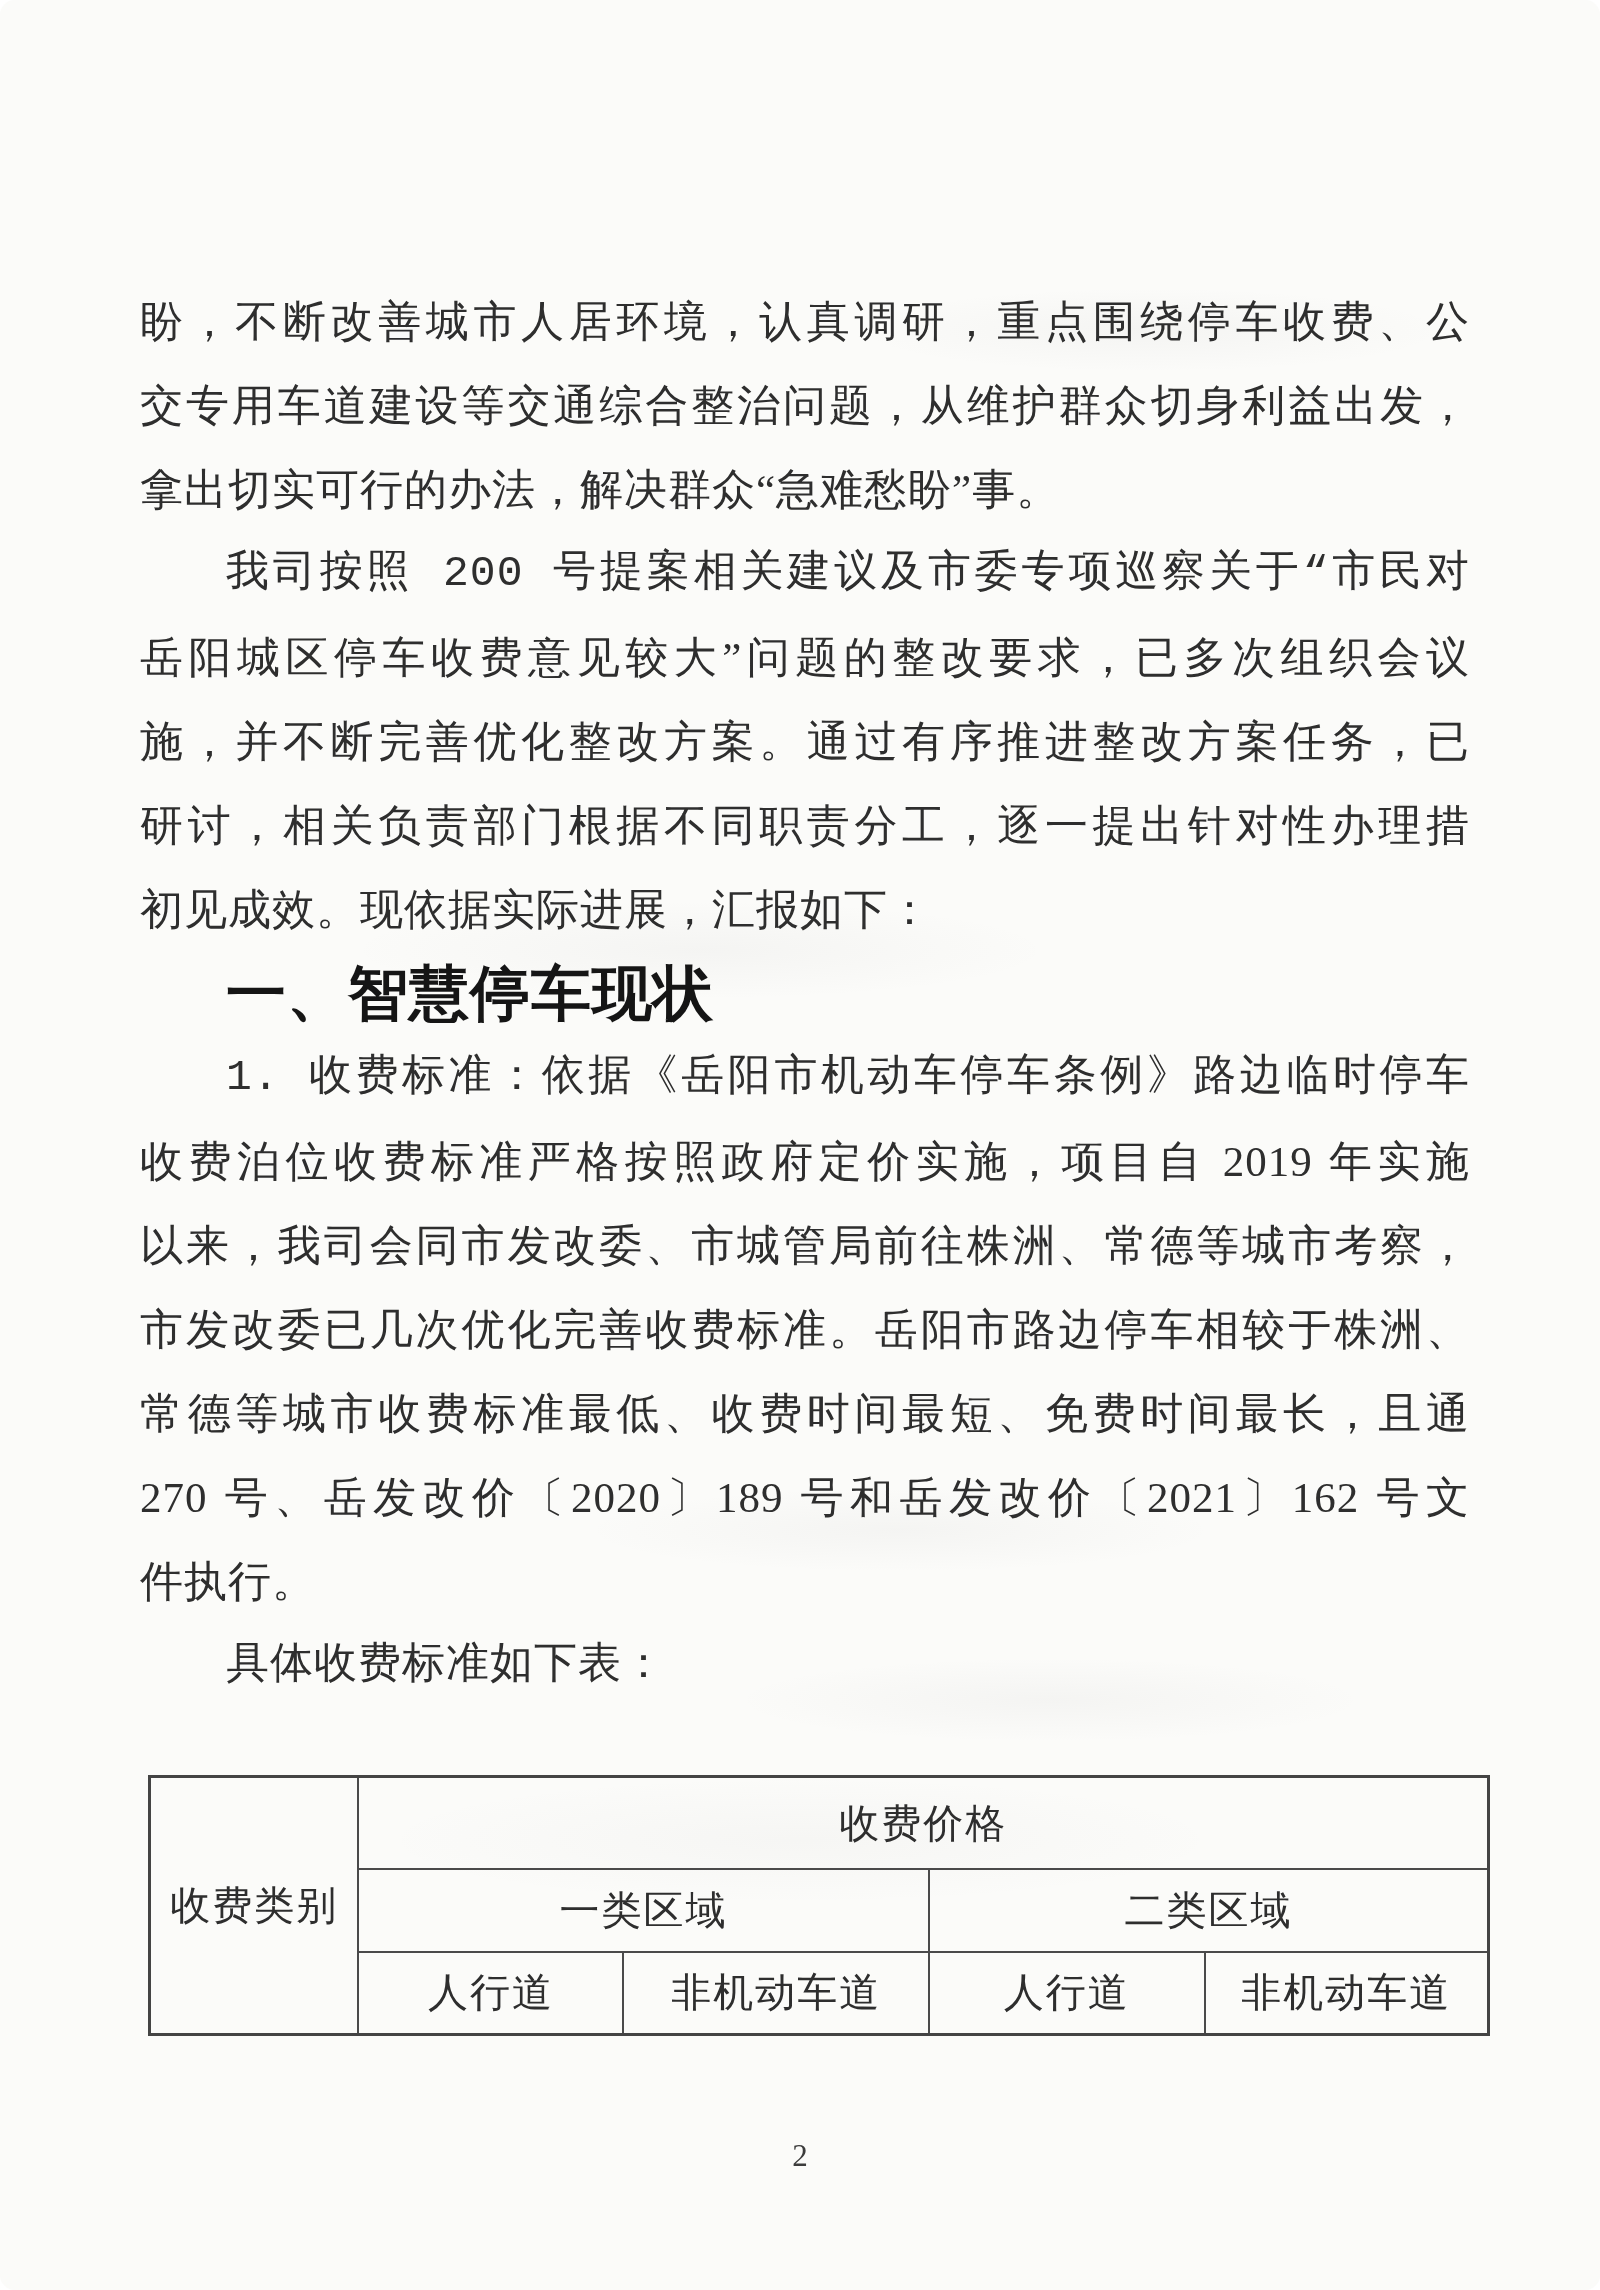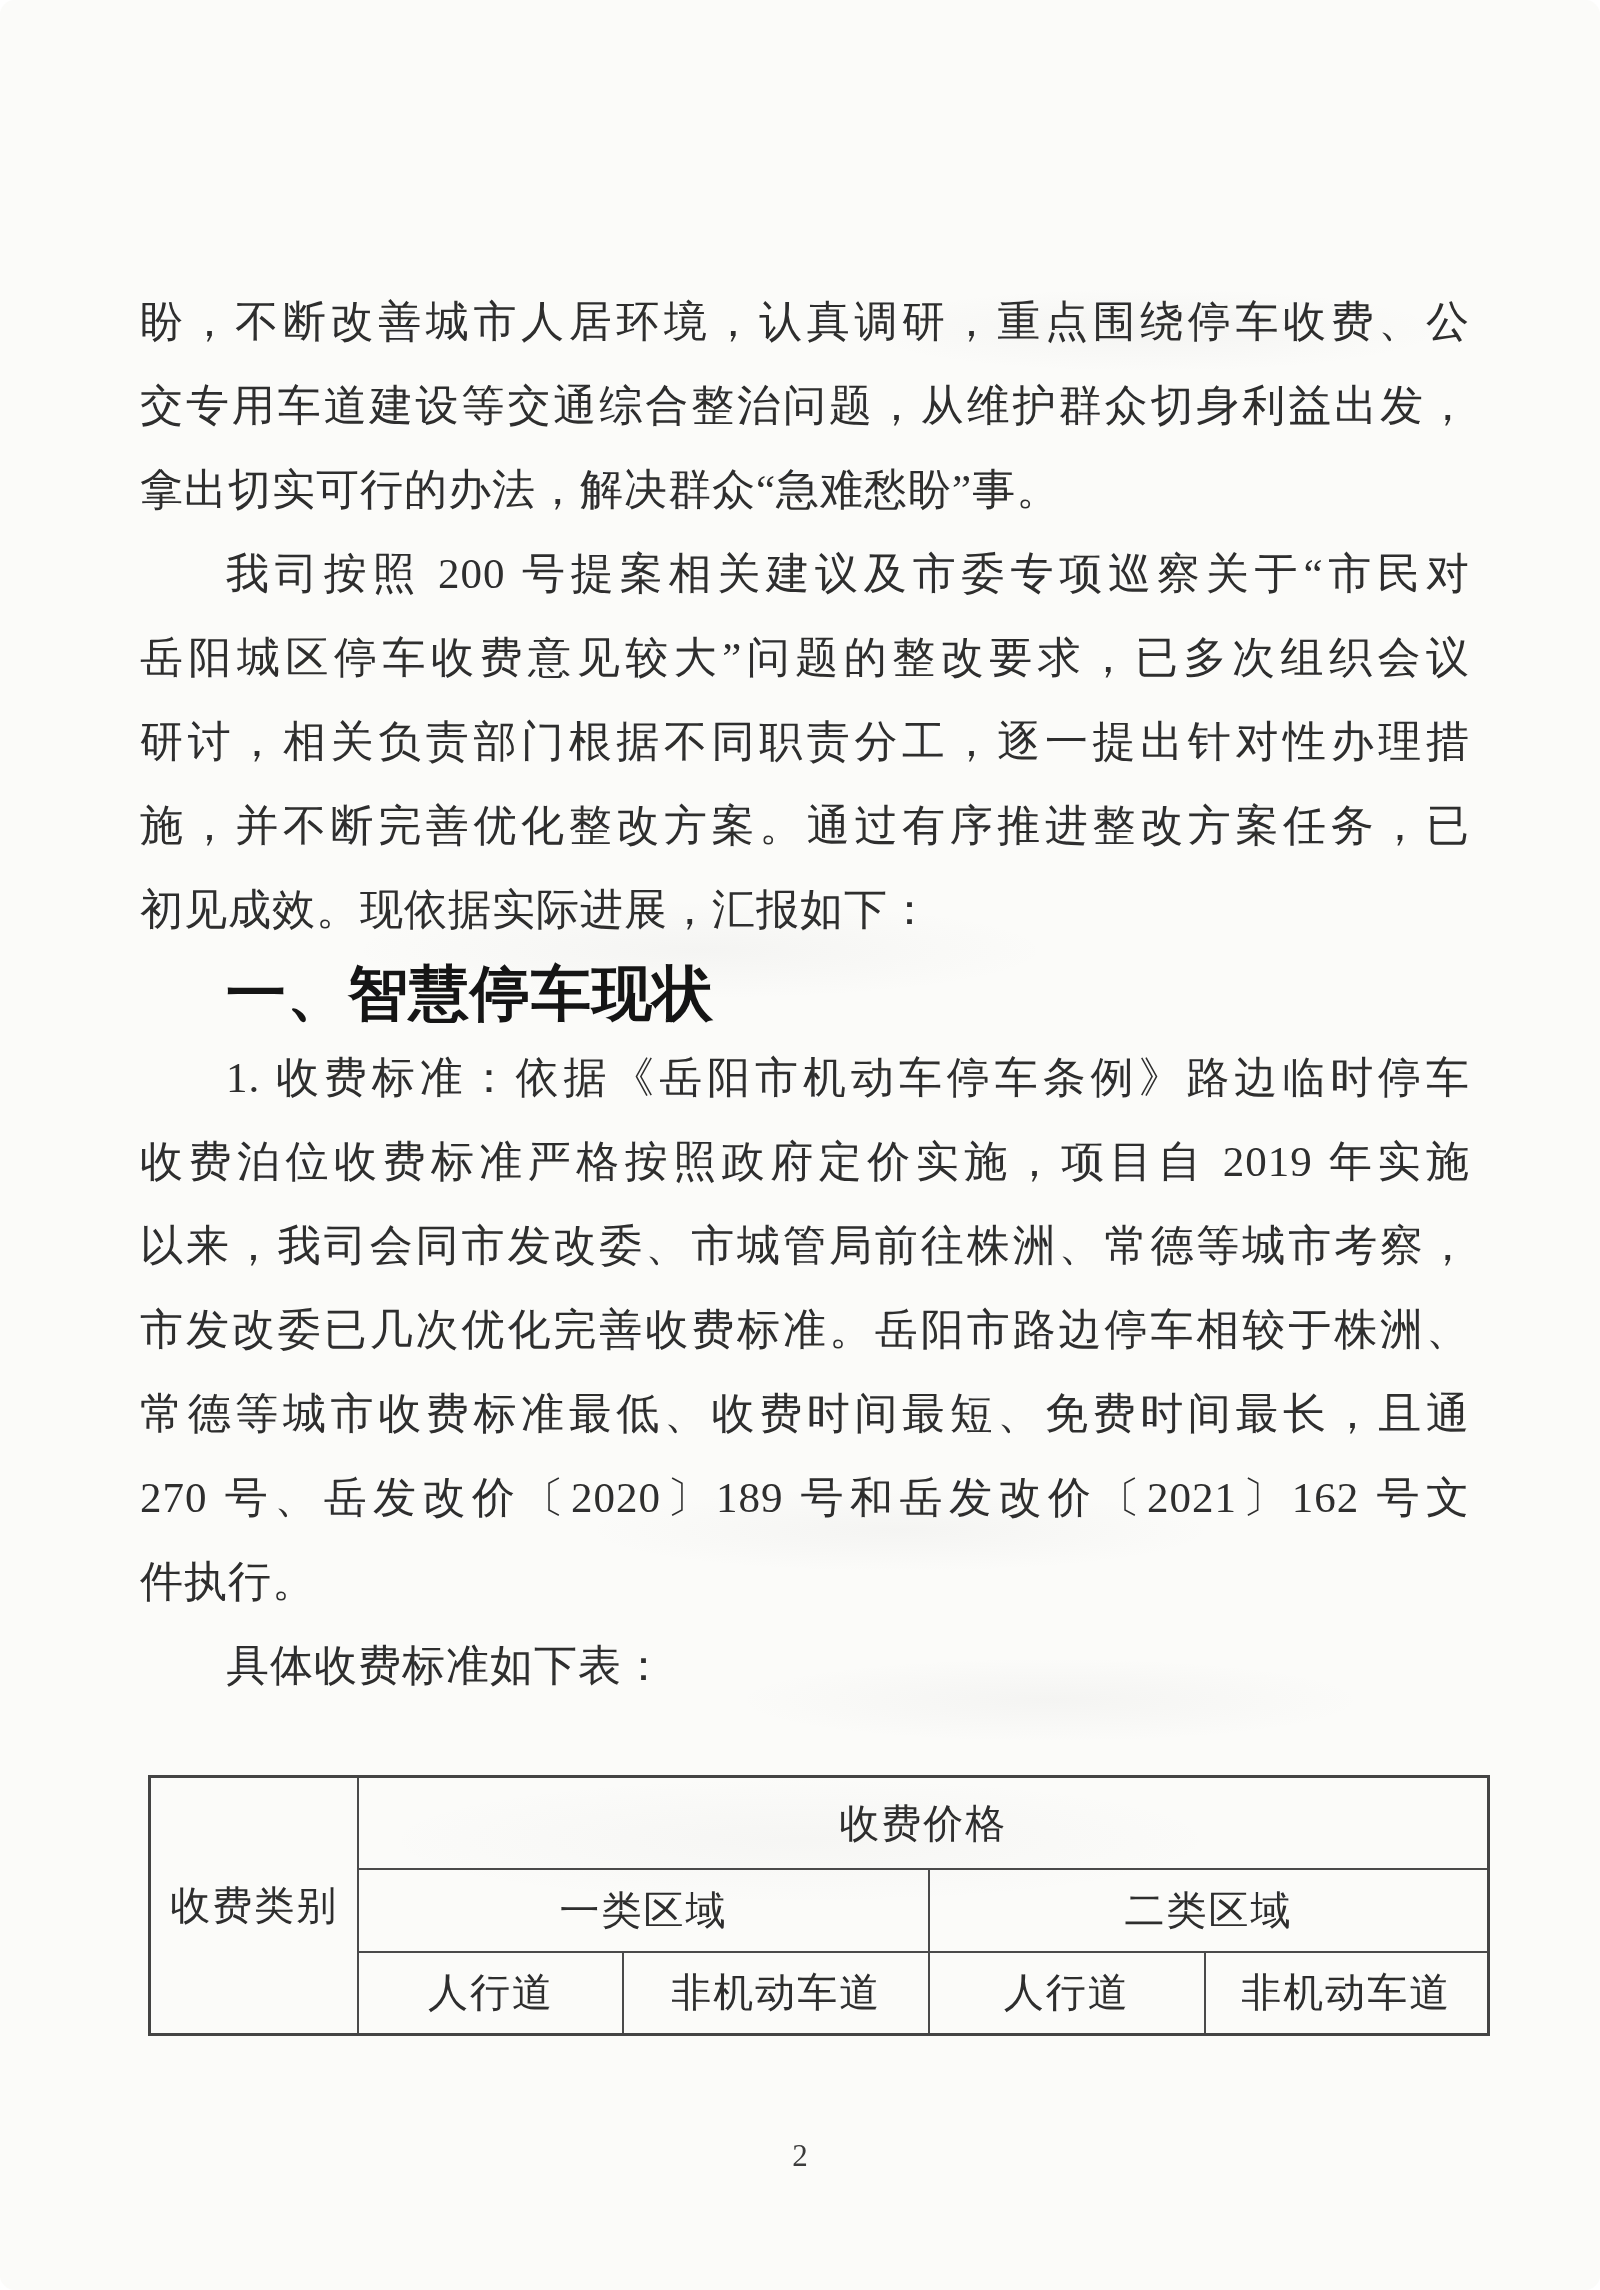--- a/index.html
+++ b/index.html
@@ -28,21 +28,21 @@
     letter-spacing:1px;
     white-space:nowrap;
     color:#2e2e2e;
   }
   .line.fill{
     white-space:normal;
     text-align:justify;
     text-align-last:justify;
     overflow:hidden;
   }
-  .line.indent{ padding-left:86px; }
+  .line.indent{ padding-left:86px;font-family:Liberation Mono, monospace; }
   .line.indent.fill{ padding-left:86px; }
   .line.heading{
     font-family:"Liberation Sans","DejaVu Sans",sans-serif;
     font-weight:bold;
     color:#151515;
     font-size:60px;
   }
   .fee-table{
     position:absolute;
     left:148px;top:1775px;width:1342px;height:261px;
@@ -75,22 +75,22 @@
 <body>
 
 <div class="page">
 
   <div class="text-block">
     <div class="line fill">盼，不断改善城市人居环境，认真调研，重点围绕停车收费、公</div>
     <div class="line fill">交专用车道建设等交通综合整治问题，从维护群众切身利益出发，</div>
     <div class="line">拿出切实可行的办法，解决群众“急难愁盼”事。</div>
     <div class="line fill indent">我司按照 200 号提案相关建议及市委专项巡察关于“市民对</div>
     <div class="line fill">岳阳城区停车收费意见较大”问题的整改要求，已多次组织会议</div>
+    <div class="line fill">施，并不断完善优化整改方案。通过有序推进整改方案任务，已</div>
     <div class="line fill">研讨，相关负责部门根据不同职责分工，逐一提出针对性办理措</div>
-    <div class="line fill">施，并不断完善优化整改方案。通过有序推进整改方案任务，已</div>
     <div class="line">初见成效。现依据实际进展，汇报如下：</div>
     <div class="line heading indent">一、智慧停车现状</div>
     <div class="line fill indent">1. 收费标准：依据《岳阳市机动车停车条例》路边临时停车</div>
     <div class="line fill">收费泊位收费标准严格按照政府定价实施，项目自 2019 年实施</div>
     <div class="line fill">以来，我司会同市发改委、市城管局前往株洲、常德等城市考察，</div>
     <div class="line fill">市发改委已几次优化完善收费标准。岳阳市路边停车相较于株洲、</div>
     <div class="line fill">常德等城市收费标准最低、收费时间最短、免费时间最长，且通</div>
     <div class="line fill">270 号、岳发改价〔2020〕189 号和岳发改价〔2021〕162 号文</div>
     <div class="line">件执行。</div>
     <div class="line indent">具体收费标准如下表：</div>

